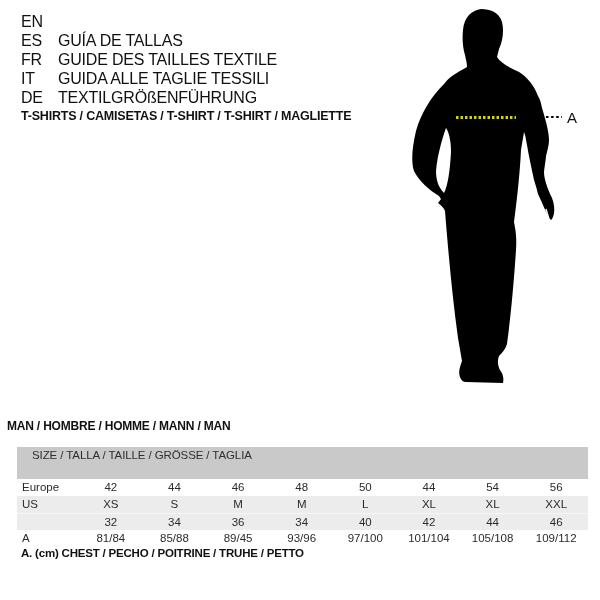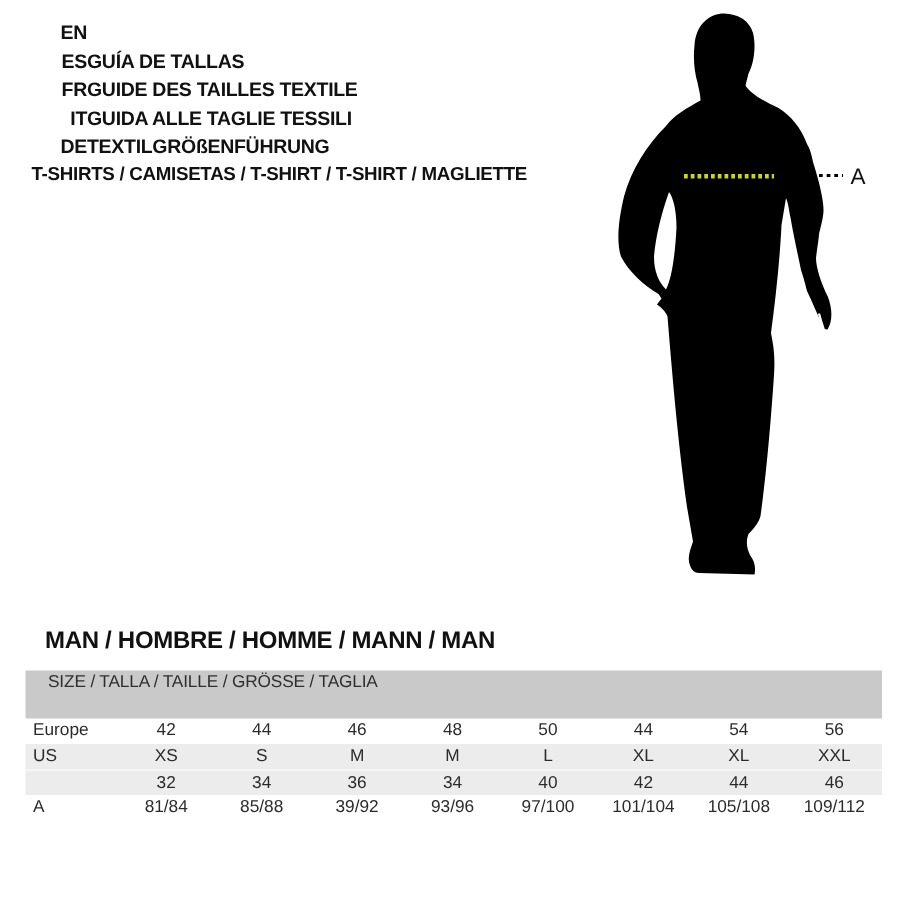--- a/index.html
+++ b/index.html
@@ -2,31 +2,31 @@
 <html><head>
 <meta charset="utf-8">
 <style>
   html,body{margin:0;padding:0;background:#fff;}
   .canvas{
     position:relative;width:600px;height:600px;background:#ffffff;overflow:hidden;
     font-family:"Liberation Sans","DejaVu Sans",sans-serif;color:#111;
   }
   
   .lang-block{position:absolute;left:21px;top:12px;}
-  .lang-row{display:flex;line-height:19px;font-size:13px;font-weight:bold;letter-spacing:-0.2px;text-align:right;}
+  .lang-row{display:flex;line-height:19px;font-size:16px;font-weight:normal;letter-spacing:-0.2px;}
   .lang-code{width:37px;flex:0 0 37px;}
   .lang-label{white-space:nowrap;}
   
   .cat-block{position:absolute;left:21px;top:108px;}
   .cat-line{font-size:12.5px;font-weight:bold;line-height:17px;letter-spacing:-0.2px;white-space:nowrap;}
   
   .figure-svg{position:absolute;left:0;top:0;width:600px;height:600px;}
   .measure-a{font-family:"Liberation Sans","DejaVu Sans",sans-serif;font-size:15px;fill:#111;}
   
-  .man-title{position:absolute;left:30px;top:419px;font-size:16px;font-weight:bold;letter-spacing:-0.2px;}
+  .man-title{position:absolute;left:7px;top:419px;font-size:12px;font-weight:bold;letter-spacing:-0.2px;}
   
   .size-table{position:absolute;left:17px;top:447px;width:571px;font-size:11.5px;color:#2b2b2b;}
   .st-header{height:32px;line-height:17px;background:#c9c9c9;padding-left:15px;color:#2e2e2e;letter-spacing:-0.1px;}
   .st-row{display:grid;grid-template-columns:62px repeat(8,1fr);height:17px;line-height:17px;align-items:center;}
   .st-row.shaded{background:#ececec;}
   .st-row.shaded + .st-row.shaded{border-top:1px solid #f7f7f7;height:16px;line-height:16px;}
   .st-label{padding-left:5px;text-align:left;}
   .st-cell{text-align:center;}
   
   .footnote{position:absolute;left:21px;top:547px;font-size:11.5px;font-weight:bold;letter-spacing:-0.2px;white-space:nowrap;}
@@ -158,23 +158,24 @@
       <span class="st-cell">40</span>
       <span class="st-cell">42</span>
       <span class="st-cell">44</span>
       <span class="st-cell">46</span>
     </div>
 
     <div class="st-row">
       <span class="st-label">A</span>
       <span class="st-cell">81/84</span>
       <span class="st-cell">85/88</span>
-      <span class="st-cell">39/92</span>
+      <span class="st-cell">89/45</span>
       <span class="st-cell">93/96</span>
       <span class="st-cell">97/100</span>
       <span class="st-cell">101/104</span>
       <span class="st-cell">105/108</span>
       <span class="st-cell">109/112</span>
     </div>
   </div>
 
+  <div class="footnote">A. (cm) CHEST / PECHO / POITRINE / TRUHE / PETTO</div>
 
 </div>
 
 </body></html>

